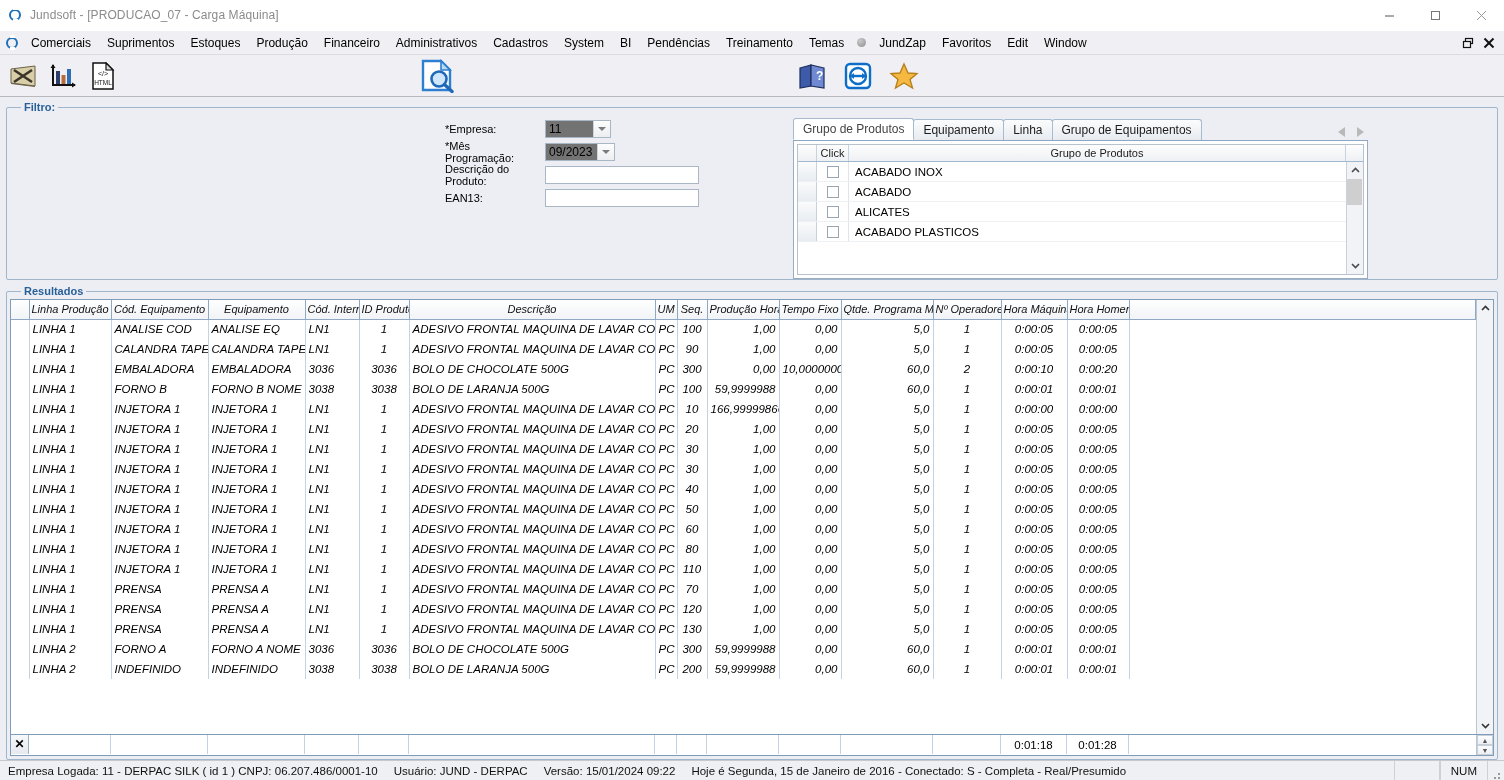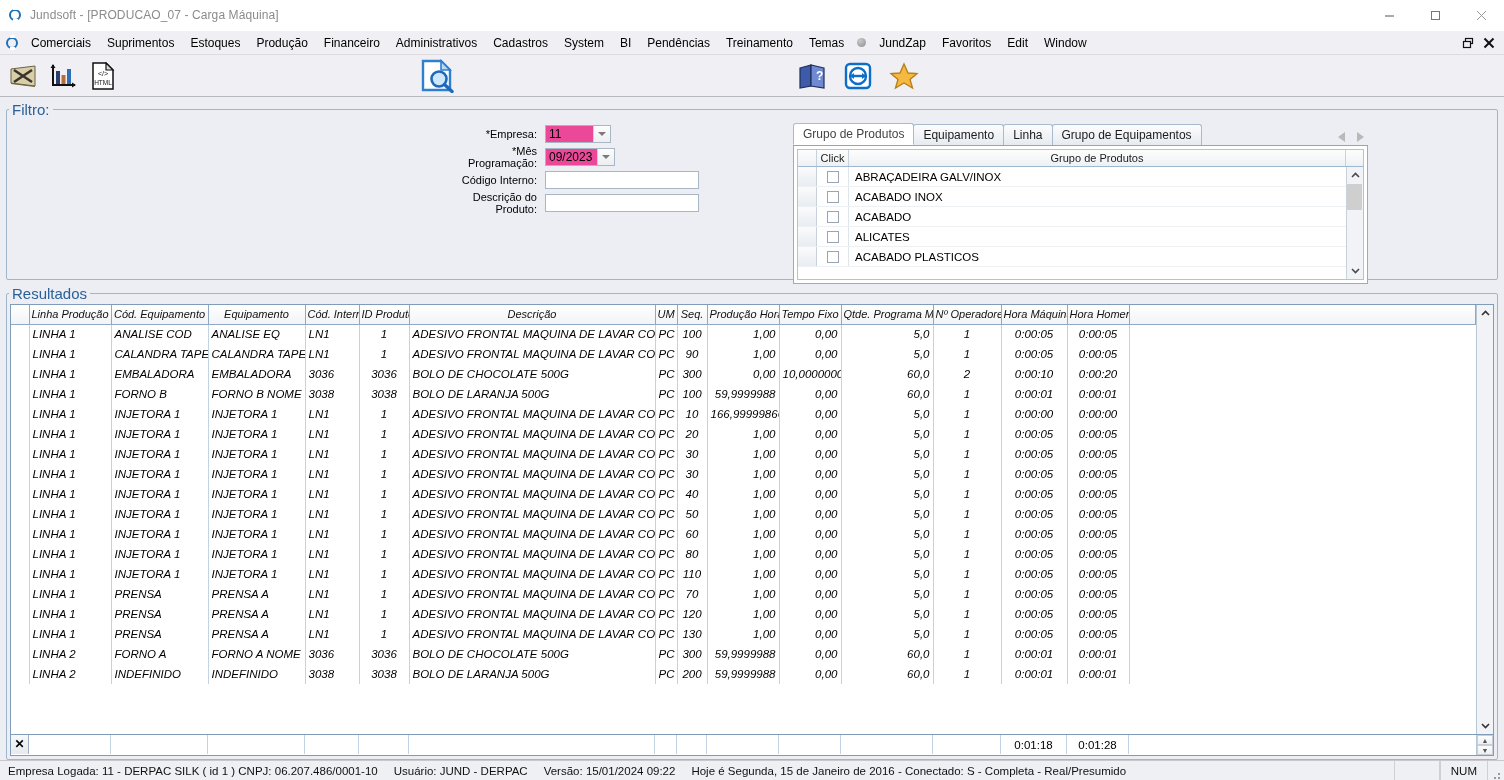--- a/index.html
+++ b/index.html
@@ -118,41 +118,41 @@
 
   fieldset.grp {
     border: 1px solid #9fb6cc;
     border-radius: 2px;
     margin: 0;
     padding: 0;
     background: #eceef3;
     position: relative;
   }
   fieldset.grp > legend {
-    font-size: 15px; color: #2a6099; padding: 0 3px; margin-left: 2px;
+    font-size: 11px; color: #2a6099; padding: 0 3px; margin-left: 14px; font-weight: bold;
   }
 
   
   #filtro { height: 179px; flex: 0 0 auto; }
   .filter-inner { position: relative; height: 100%; }
 
   .form-rows { position: absolute; left: 438px; top: 7px; }
   .frow { display: flex; align-items: center; margin-bottom: 5px; height: 18px; }
-  .flabel { width: 100px; text-align: right; padding-right: 8px; font-size: 11px; color: #000; }
+  .flabel { width: 100px; padding-right: 8px; font-size: 11px; color: #000; }
   .fld {
     border: 1px solid #a9b6c4;
     background: #fff;
     height: 18px;
     font-size: 12px;
     padding: 0 3px;
     line-height: 16px;
     color: #000;
     display: inline-block;
   }
-  .combo { display: flex; height: 18px; border: 1px solid #a9b6c4; background: #ec4899; }
+  .combo { display: flex; height: 18px; border: 1px solid #a9b6c4; background: #737373; }
   .combo .cval { padding: 0 3px; font-size: 12px; line-height: 16px; flex: 1; }
   .combo .carrow {
     width: 17px; border-left: 1px solid #cdd3da;
     background: linear-gradient(#fdfdfd,#eceef1);
     display: flex; align-items: center; justify-content: center;
   }
   .tri-down { width: 0; height: 0; border-left: 4px solid transparent; border-right: 4px solid transparent; border-top: 4px solid #7b7b7b; }
 
   
   .tabpanel {
@@ -427,25 +427,25 @@
           <div class="frow">
             <div class="flabel">*Mês Programação:</div>
             <div class="combo" style="width:70px">
               <div class="cval">09/2023</div>
               <div class="carrow">
                   <span class="tri-down"></span>
                 </div>
             </div>
           </div>
           <div class="frow">
-            <div class="flabel">Código Interno:</div>
+            <div class="flabel">Descrição do Produto:</div>
             <div class="fld" style="width:154px"></div>
           </div>
           <div class="frow">
-            <div class="flabel">Descrição do Produto:</div>
+            <div class="flabel">EAN13:</div>
             <div class="fld" style="width:154px"></div>
           </div>
         </div>
 
         <div class="tabpanel">
           <div class="tabstrip">
             <div class="tab active">Grupo de Produtos</div>
             <div class="tab">Equipamento</div>
             <div class="tab">Linha</div>
             <div class="tab">Grupo de Equipamentos</div>
@@ -457,27 +457,20 @@
           <div class="tabbody">
             <div class="minigrid">
               <div class="mg-head">
                 <div class="c" style="width:19px;"></div>
                 <div class="c" style="width:32px;">Click</div>
                 <div class="c" style="flex:1;">Grupo de Produtos</div>
                 <div class="c" style="width:17px;border-right:none;"></div>
               </div>
               <div class="mg-body">
                 <div class="mg-rows">
-                  <div class="mg-row">
-                    <div class="gut"></div>
-                    <div class="chkcell">
-                        <span class="chk"></span>
-                      </div>
-                    <div class="lbl">ABRAÇADEIRA GALV/INOX</div>
-                  </div>
                   <div class="mg-row">
                     <div class="gut"></div>
                     <div class="chkcell">
                         <span class="chk"></span>
                       </div>
                     <div class="lbl">ACABADO INOX</div>
                   </div>
                   <div class="mg-row">
                     <div class="gut"></div>
                     <div class="chkcell">

